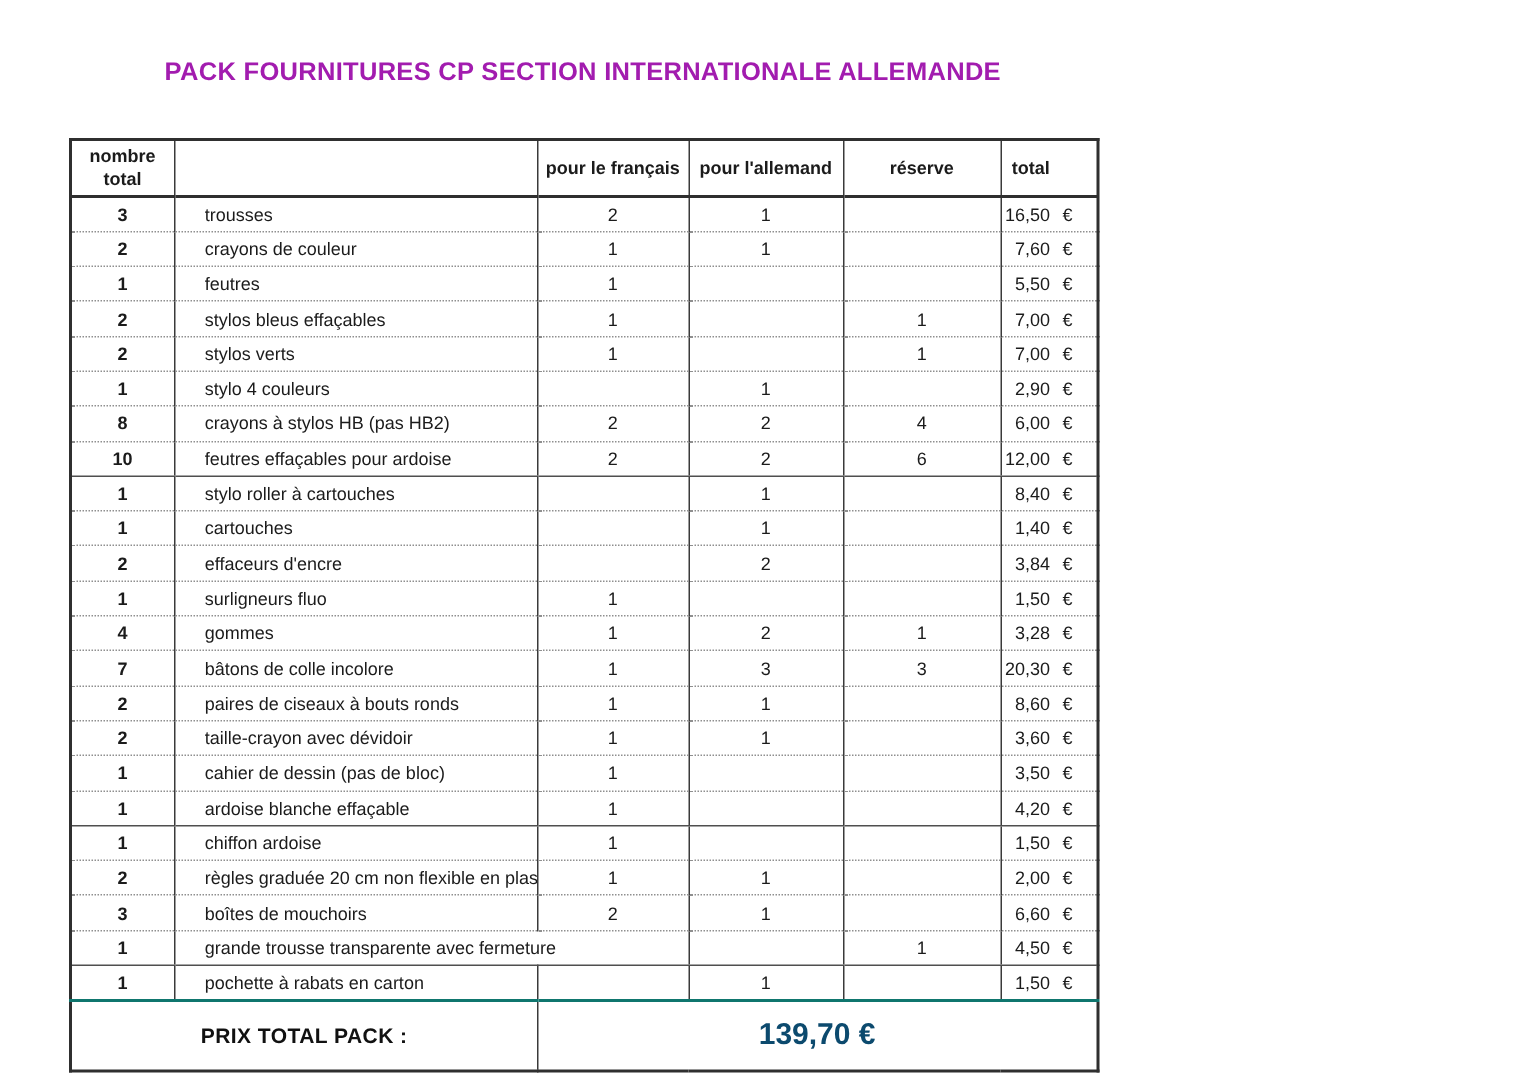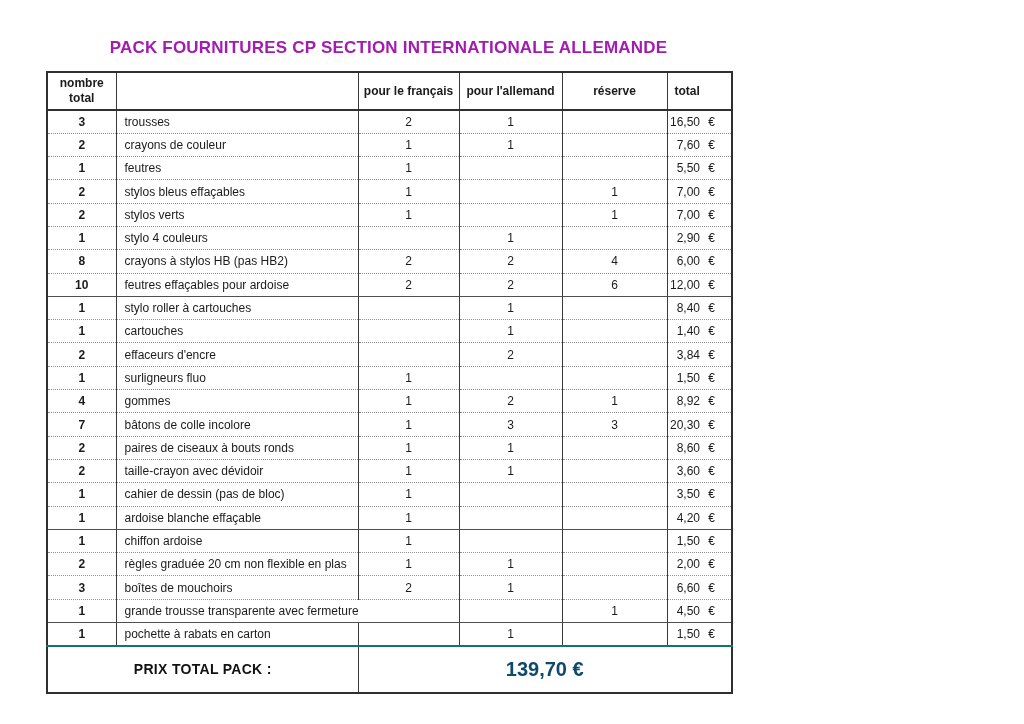--- a/index.html
+++ b/index.html
@@ -15,21 +15,21 @@
 
   .doc-title {
     position: absolute; left: 46px; top: 38px; width: 685px;
     text-align: center;
     font-size: 17px; font-weight: bold; letter-spacing: 0.2px;
     color: #a21caf;
     white-space: nowrap;
   }
 
   table.supply-table {
-    position: absolute; left: 46px; top: 71px; width: 685px;
+    position: absolute; left: 46px; top: 92px; width: 685px;
     border-collapse: collapse; table-layout: fixed;
     border: 2px solid #2f2f2f;
     font-size: 12px;
   }
   th, td { padding: 0; }
   th + th, td + td { border-left: 1.5px solid #3a3a3a; }
 
   thead th {
     height: 38px; font-size: 12px; font-weight: bold;
     text-align: center; vertical-align: middle; line-height: 1.25;
@@ -40,21 +40,21 @@
 
   tbody td {
     height: 23.3px; vertical-align: middle;
     border-bottom: 1px dotted #8f8f8f;
   }
   tbody tr.solid-bottom td { border-bottom: 1px solid #4f4f4f; }
   tbody tr:last-child td { border-bottom: none; }
 
   .cell-nombre { font-weight: bold; text-align: center; }
   .cell-item {
-    text-align: left; padding-left: 8px;
+    text-align: left; padding-left: 20px;
     white-space: nowrap; overflow: hidden;
   }
   .cell-num { text-align: center; }
   .cell-total .money {
     display: flex; justify-content: flex-end; align-items: center;
     padding-right: 16px;
   }
   .cell-total .amt { text-align: right; }
   .cell-total .cur { width: 15px; text-align: right; }
 
@@ -254,21 +254,21 @@
           </td>
         </tr>
         <tr>
           <td class="cell-nombre">4</td>
           <td class="cell-item">gommes</td>
           <td class="cell-num">1</td>
           <td class="cell-num">2</td>
           <td class="cell-num">1</td>
           <td class="cell-total">
             <div class="money">
-              <span class="amt">8,92</span>
+              <span class="amt">3,28</span>
               <span class="cur">€</span>
             </div>
           </td>
         </tr>
         <tr>
           <td class="cell-nombre">7</td>
           <td class="cell-item">bâtons de colle incolore</td>
           <td class="cell-num">1</td>
           <td class="cell-num">3</td>
           <td class="cell-num">3</td>

